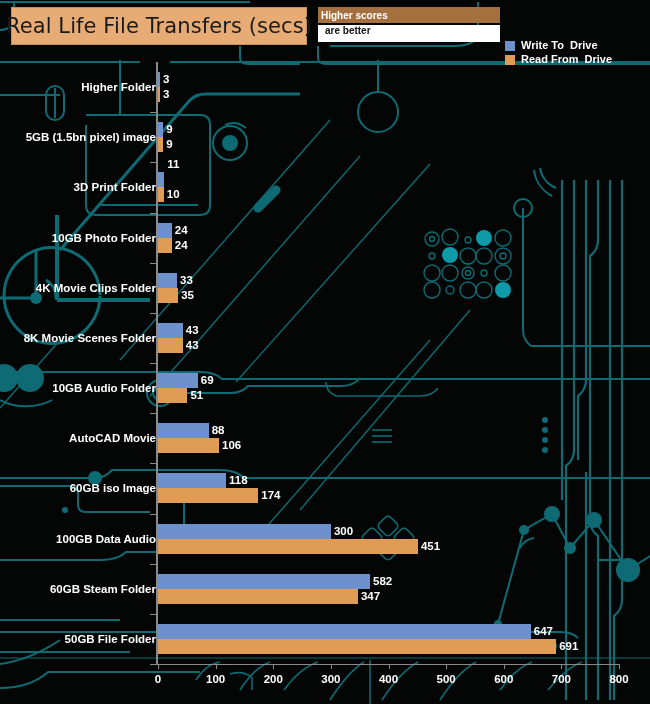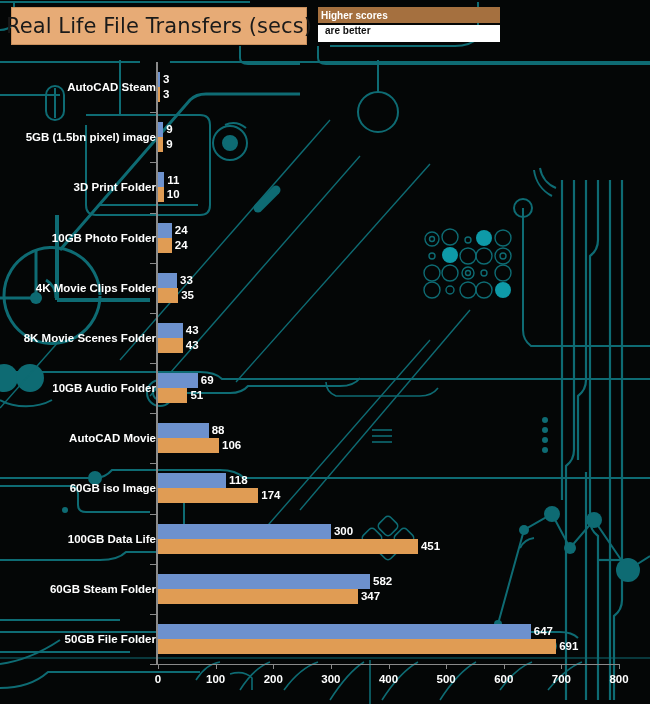--- a/index.html
+++ b/index.html
@@ -307,40 +307,50 @@
     <span id="title-text">Real Life File Transfers (secs)</span>
   </div>
 
   <div id="note-head">
     <span>Higher scores</span>
   </div>
   <div id="note-body">
     <span>are better</span>
   </div>
 
+  <div id="legend">
+      <div class="legend-row">
+        <span class="legend-swatch" style="background: rgb(109, 145, 205);"></span>
+        <span class="legend-label">Write To  Drive</span>
+      </div>
+      <div class="legend-row">
+        <span class="legend-swatch" style="background: rgb(224, 156, 84);"></span>
+        <span class="legend-label">Read From  Drive</span>
+      </div>
+    </div>
 
   <div id="plot">
     <div id="axis-line"></div>
     <div id="xaxis-line"></div>
-  <div class="cat-label" style="top: 87.0833px;">AutoCAD Steam</div>
+  <div class="cat-label" style="top: 87.0833px;">Higher Folder</div>
       <div class="ytick" style="top: 112.167px;"></div>
       <div class="bar write" style="left: 158px; top: 72.0833px; width: 2px;"></div>
       <div class="bar-value" style="left: 163px; top: 72.0833px;">3</div>
       <div class="bar read" style="left: 158px; top: 87.0833px; width: 2px;"></div>
       <div class="bar-value" style="left: 163px; top: 87.0833px;">3</div>
       <div class="cat-label" style="top: 137.25px;">5GB (1.5bn pixel) image</div>
       <div class="ytick" style="top: 162.333px;"></div>
       <div class="bar write" style="left: 158px; top: 122.25px; width: 5.18625px;"></div>
       <div class="bar-value" style="left: 166.186px; top: 122.25px;">9</div>
       <div class="bar read" style="left: 158px; top: 137.25px; width: 5.18625px;"></div>
       <div class="bar-value" style="left: 166.186px; top: 137.25px;">9</div>
       <div class="cat-label" style="top: 187.417px;">3D Print Folder</div>
       <div class="ytick" style="top: 212.5px;"></div>
       <div class="bar write" style="left: 158px; top: 172.417px; width: 6.33875px;"></div>
-      <div class="bar-value" style="left: 167.339px; top: 173px;">11</div>
+      <div class="bar-value" style="left: 167.339px; top: 157px;">11</div>
       <div class="bar read" style="left: 158px; top: 187.417px; width: 5.7625px;"></div>
       <div class="bar-value" style="left: 166.762px; top: 187.417px;">10</div>
       <div class="cat-label" style="top: 237.583px;">10GB Photo Folder</div>
       <div class="ytick" style="top: 262.667px;"></div>
       <div class="bar write" style="left: 158px; top: 222.583px; width: 13.83px;"></div>
       <div class="bar-value" style="left: 174.83px; top: 222.583px;">24</div>
       <div class="bar read" style="left: 158px; top: 237.583px; width: 13.83px;"></div>
       <div class="bar-value" style="left: 174.83px; top: 237.583px;">24</div>
       <div class="cat-label" style="top: 287.75px;">4K Movie Clips Folder</div>
       <div class="ytick" style="top: 312.833px;"></div>
@@ -365,21 +375,21 @@
       <div class="bar write" style="left: 158px; top: 423.25px; width: 50.71px;"></div>
       <div class="bar-value" style="left: 211.71px; top: 423.25px;">88</div>
       <div class="bar read" style="left: 158px; top: 438.25px; width: 61.0825px;"></div>
       <div class="bar-value" style="left: 222.083px; top: 438.25px;">106</div>
       <div class="cat-label" style="top: 488.417px;">60GB iso Image</div>
       <div class="ytick" style="top: 513.5px;"></div>
       <div class="bar write" style="left: 158px; top: 473.417px; width: 67.9975px;"></div>
       <div class="bar-value" style="left: 228.998px; top: 473.417px;">118</div>
       <div class="bar read" style="left: 158px; top: 488.417px; width: 100.267px;"></div>
       <div class="bar-value" style="left: 261.267px; top: 488.417px;">174</div>
-      <div class="cat-label" style="top: 538.583px;">100GB Data Life</div>
+      <div class="cat-label" style="top: 538.583px;">100GB Data Audio</div>
       <div class="ytick" style="top: 563.667px;"></div>
       <div class="bar write" style="left: 158px; top: 523.583px; width: 172.875px;"></div>
       <div class="bar-value" style="left: 333.875px; top: 523.583px;">300</div>
       <div class="bar read" style="left: 158px; top: 538.583px; width: 259.889px;"></div>
       <div class="bar-value" style="left: 420.889px; top: 538.583px;">451</div>
       <div class="cat-label" style="top: 588.75px;">60GB Steam Folder</div>
       <div class="ytick" style="top: 613.833px;"></div>
       <div class="bar write" style="left: 158px; top: 573.75px; width: 212.06px;"></div>
       <div class="bar-value" style="left: 373.06px; top: 573.75px;">582</div>
       <div class="bar read" style="left: 158px; top: 588.75px; width: 199.959px;"></div>

